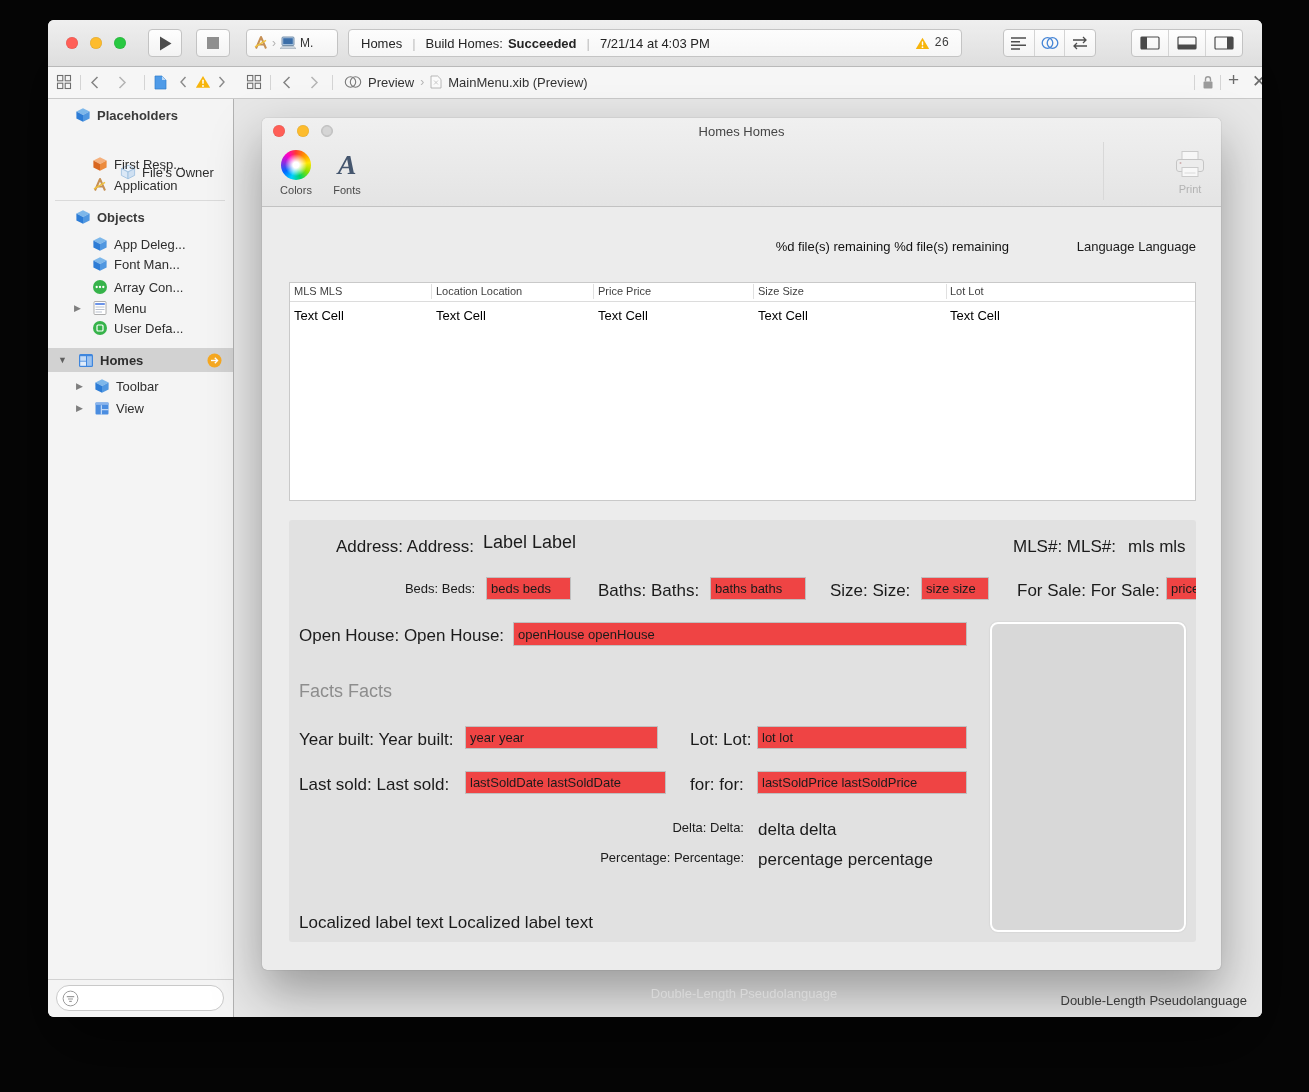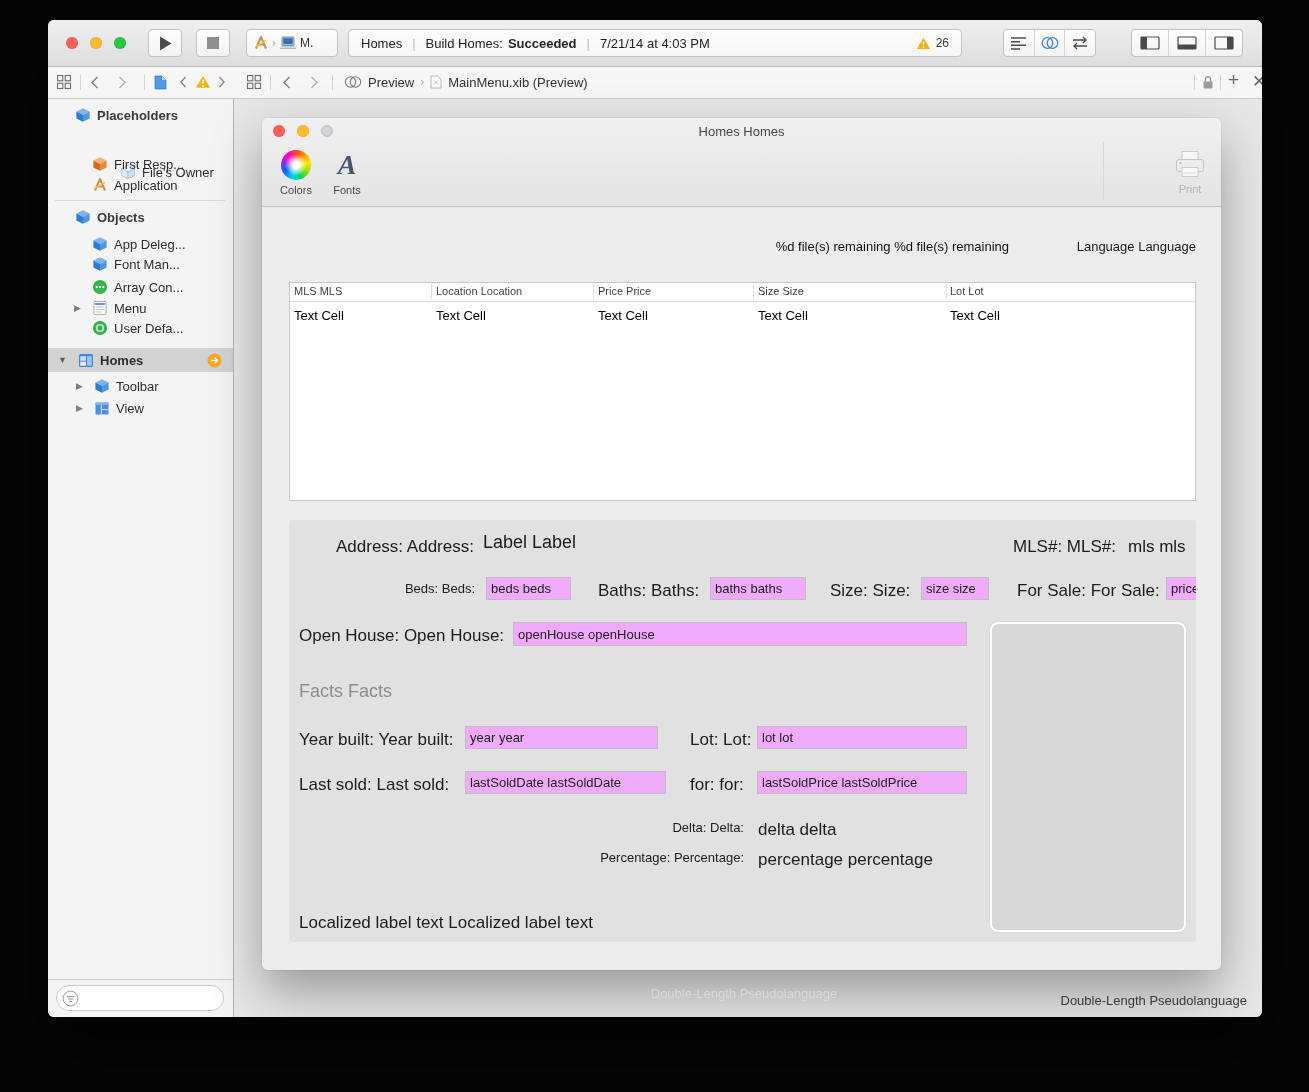--- a/index.html
+++ b/index.html
@@ -14,21 +14,21 @@
   .cap{position:absolute;top:9px;height:28px;background:linear-gradient(#fefefe,#f3f3f3);
        border:1px solid #c3c3c3;border-radius:4px;box-sizing:border-box;display:flex;align-items:center;justify-content:center;}
   .seg{position:absolute;top:9px;height:28px;background:linear-gradient(#fefefe,#f3f3f3);
        border:1px solid #c3c3c3;border-radius:4px;box-sizing:border-box;display:flex;}
   .seg>div{flex:1;display:flex;align-items:center;justify-content:center;border-right:1px solid #d4d4d4;}
   .seg>div:last-child{border-right:none;}
   .status{position:absolute;left:300px;top:9px;width:614px;height:28px;background:linear-gradient(#fdfdfd,#f6f6f6);
           border:1px solid #c4c4c4;border-radius:4px;box-sizing:border-box;display:flex;align-items:center;
           font-size:13px;color:#242424;padding:0 12px;}
   .status .sep{color:#bdbdbd;margin:0 10px;}
-  .warnbox{margin-left:auto;display:flex;align-items:flex-end;gap:5px;font-size:12px;color:#3c3c3c;}
+  .warnbox{margin-left:auto;display:flex;align-items:flex-end;gap:5px;font-size:12px;color:#3c3c3c;font-family:Liberation Mono, monospace;}
   
   .jumpbar{position:absolute;left:0;top:47px;width:100%;height:31px;background:#f6f6f6;border-bottom:1px solid #c9c9c9;}
   .jb{position:absolute;top:53px;height:18px;display:flex;align-items:center;font-size:13px;color:#333;}
   .jbsep{position:absolute;top:55px;width:1px;height:15px;background:#d4d4d4;}
   .crumbchev{color:#b3b3b3;font-size:12px;}
   
   .navigator{position:absolute;left:0;top:79px;width:185px;height:918px;background:#f4f4f4;border-right:1px solid #b2b2b2;box-sizing:content-box;}
   .nrow{position:absolute;left:0;width:185px;height:22px;display:flex;align-items:center;gap:6px;font-size:13px;color:#2e2e2e;box-sizing:border-box;}
   .nrow.hdr{font-weight:bold;color:#3a3a3a;text-align:right;}
   .nrow .disc{position:absolute;font-size:9px;color:#7e7e7e;}
@@ -45,21 +45,21 @@
         background:linear-gradient(#f0f0f0,#e4e4e4);border-bottom:1px solid #c2c2c2;box-sizing:border-box;}
   .ptl{position:absolute;top:7px;width:12px;height:12px;border-radius:50%;box-shadow:inset 0 0 1px rgba(0,0,0,.25);}
   .ptitle{position:absolute;left:0;top:6px;width:100%;text-align:center;font-size:13px;color:#464646;}
   .toolitem{position:absolute;text-align:center;font-size:11px;color:#4a4a4a;}
   .colorwheel{width:30px;height:30px;border-radius:50%;margin:0 auto;
       background:radial-gradient(circle,#ffffff 0 3px,rgba(255,255,255,0) 11px),
                  conic-gradient(#ff3b30,#ff9500,#ffe700,#8ee000,#00d664,#00cfff,#0066ff,#8a2be2,#ff00c8,#ff3b30);}
   .fontA{font-family:"Liberation Serif",serif;font-style:italic;font-weight:bold;font-size:28px;color:#45566e;line-height:30px;}
   .lbl{position:absolute;font-size:17px;color:#1b1b1b;white-space:nowrap;}
   .rlbl{position:absolute;font-size:13px;color:#1b1b1b;white-space:nowrap;text-align:right;}
-  .field{position:absolute;background:#f0abfc;border:1px solid #bfbfbf;box-sizing:border-box;font-size:13px;color:#1b1b1b;
+  .field{position:absolute;background:#ef4444;border:1px solid #bfbfbf;box-sizing:border-box;font-size:13px;color:#1b1b1b;
          padding:2px 4px;overflow:hidden;white-space:nowrap;height:23px;line-height:18px;}
   .ptable{position:absolute;left:27px;top:164px;width:907px;height:219px;background:#fff;border:1px solid #c9c9c9;box-sizing:border-box;}
   .thead{position:absolute;left:0;top:0;width:100%;height:18px;border-bottom:1px solid #dcdcdc;}
   .th{position:absolute;top:2px;font-size:11px;color:#3f3f3f;white-space:nowrap;}
   .thdiv{position:absolute;top:1px;width:1px;height:15px;background:#e0e0e0;}
   .td{position:absolute;top:25px;font-size:13px;color:#000;white-space:nowrap;}
   .panel{position:absolute;left:27px;top:402px;width:907px;height:422px;background:#e1e1e1;border-radius:3px;overflow:hidden;}
   .imgwell{position:absolute;left:701px;top:102px;width:196px;height:310px;background:#d8d8d8;border:2px solid #fff;border-radius:8px;box-sizing:border-box;box-shadow:0 0 2px rgba(0,0,0,.12);}
   .caption-faded{position:absolute;left:385px;top:887px;width:250px;text-align:center;font-size:13px;color:#d8d8d8;white-space:nowrap;}
   .caption-dark{position:absolute;right:15px;top:894px;font-size:13px;color:#3a3a3a;white-space:nowrap;}

